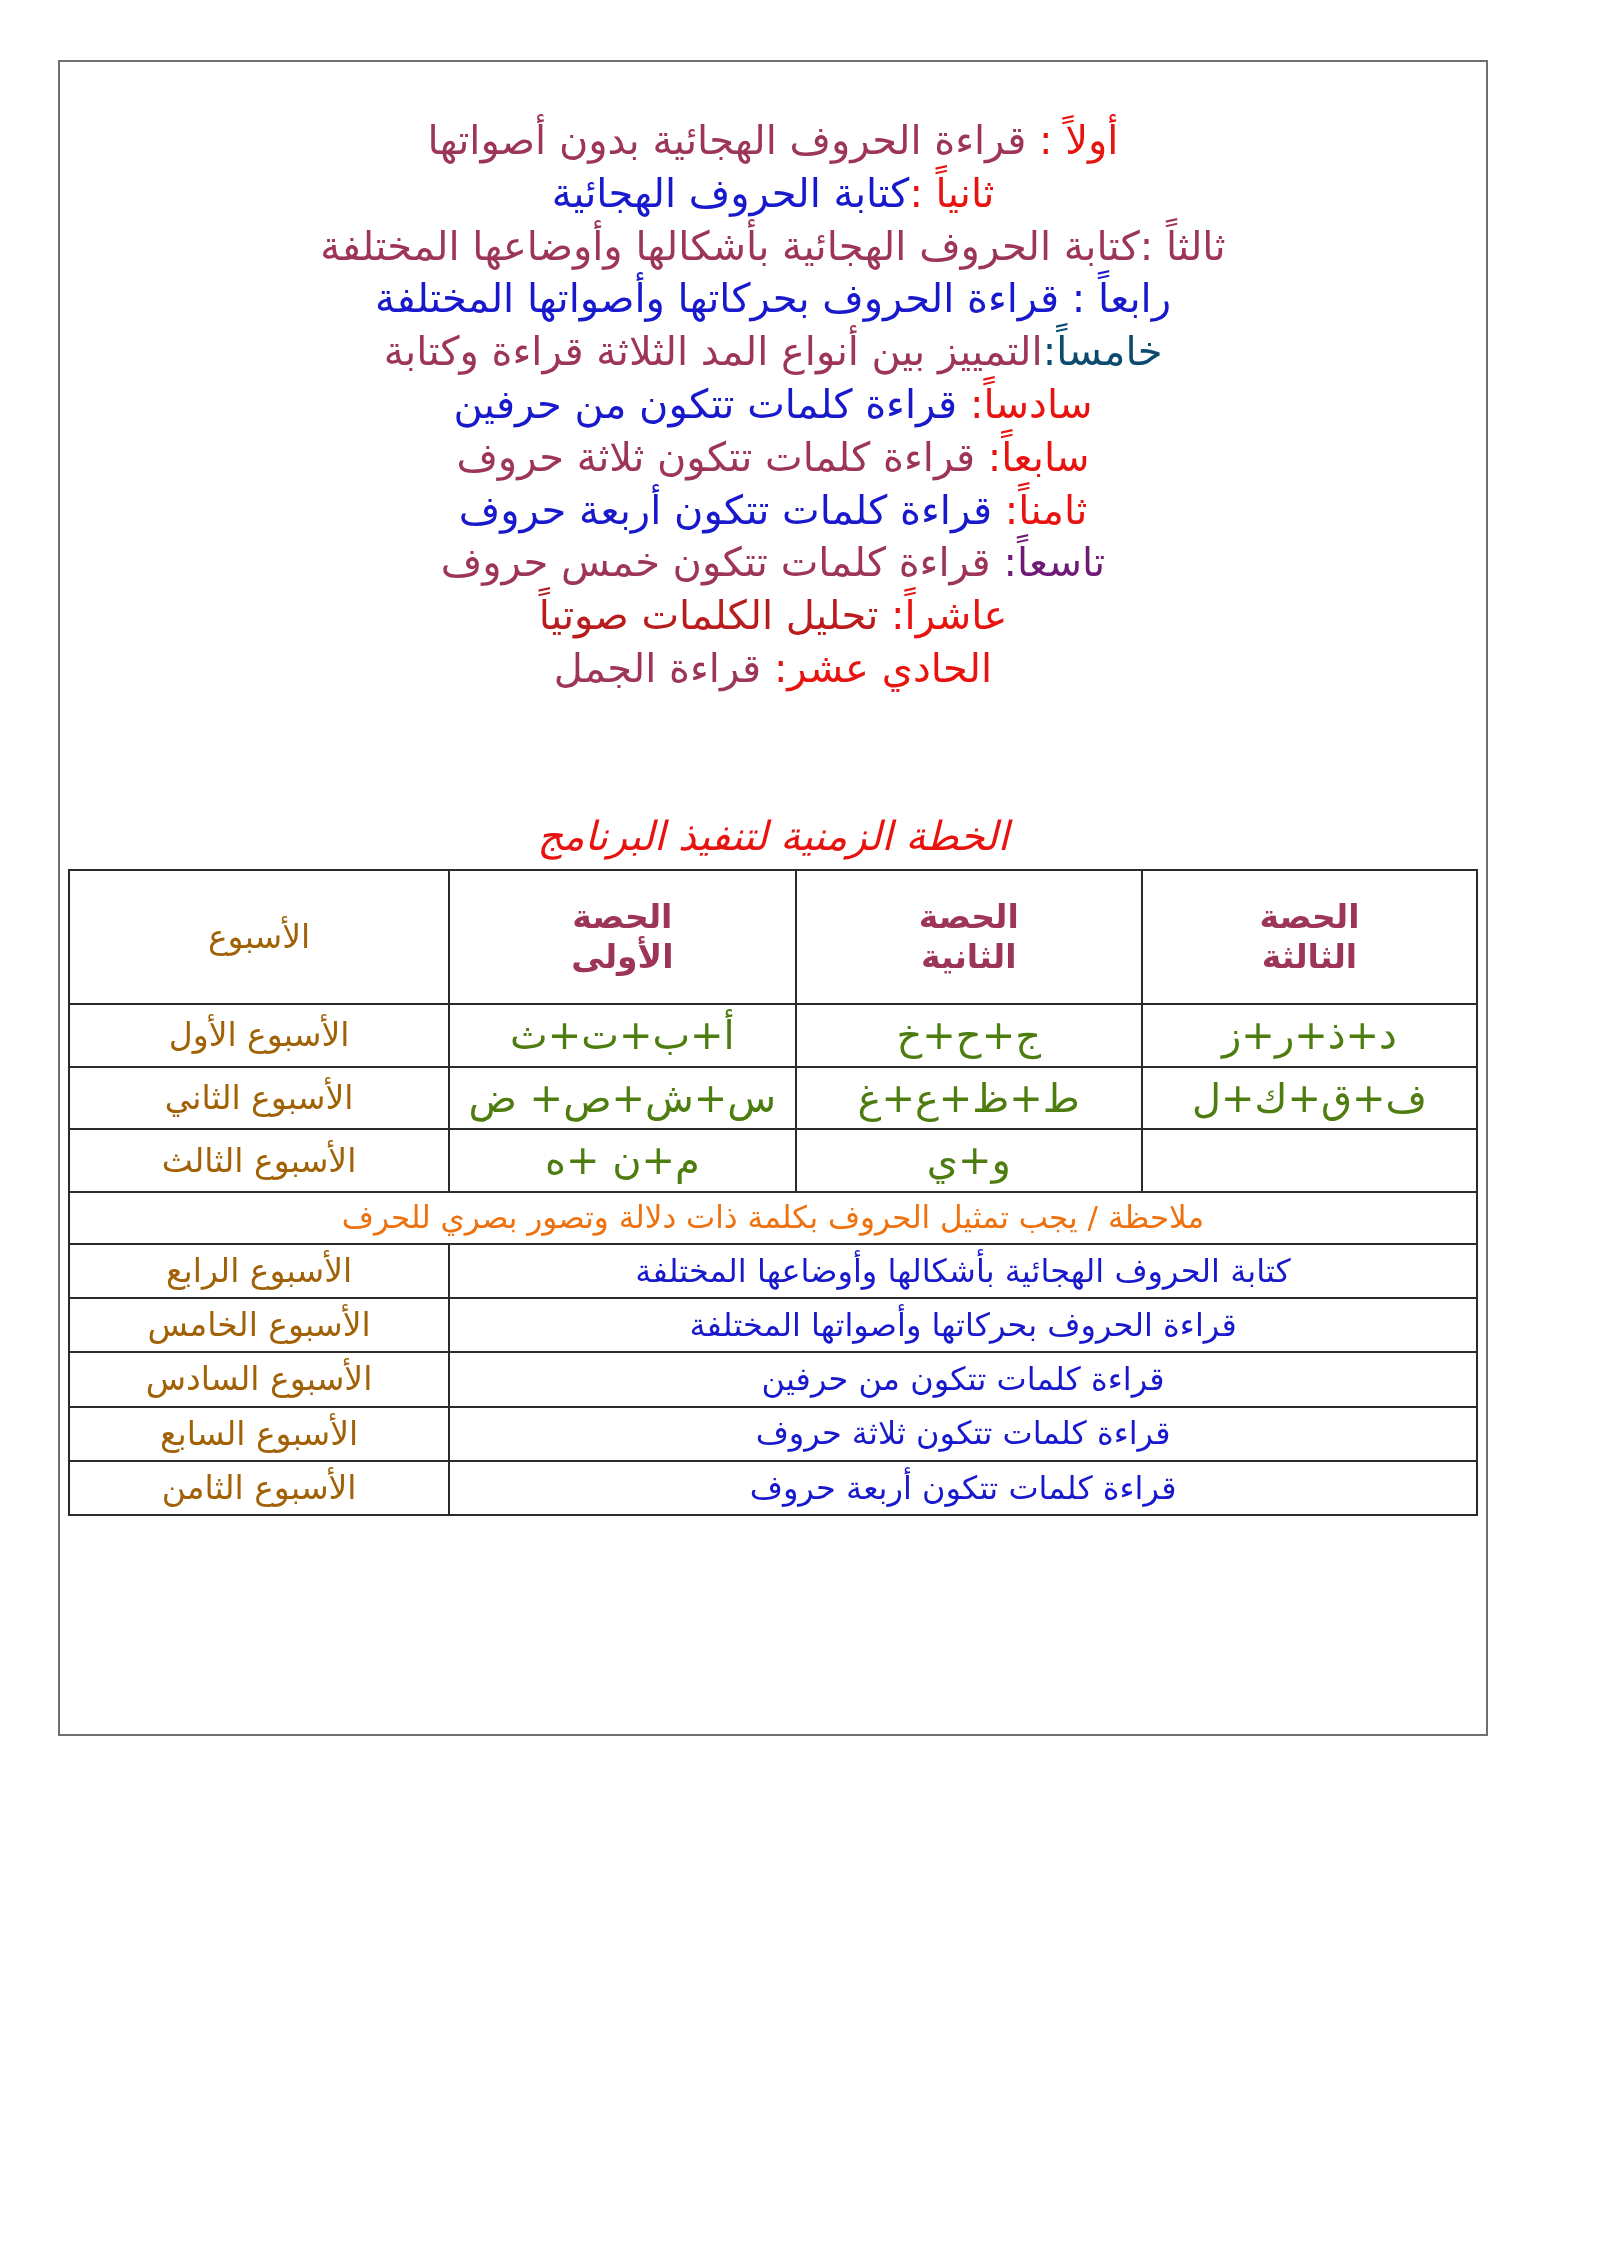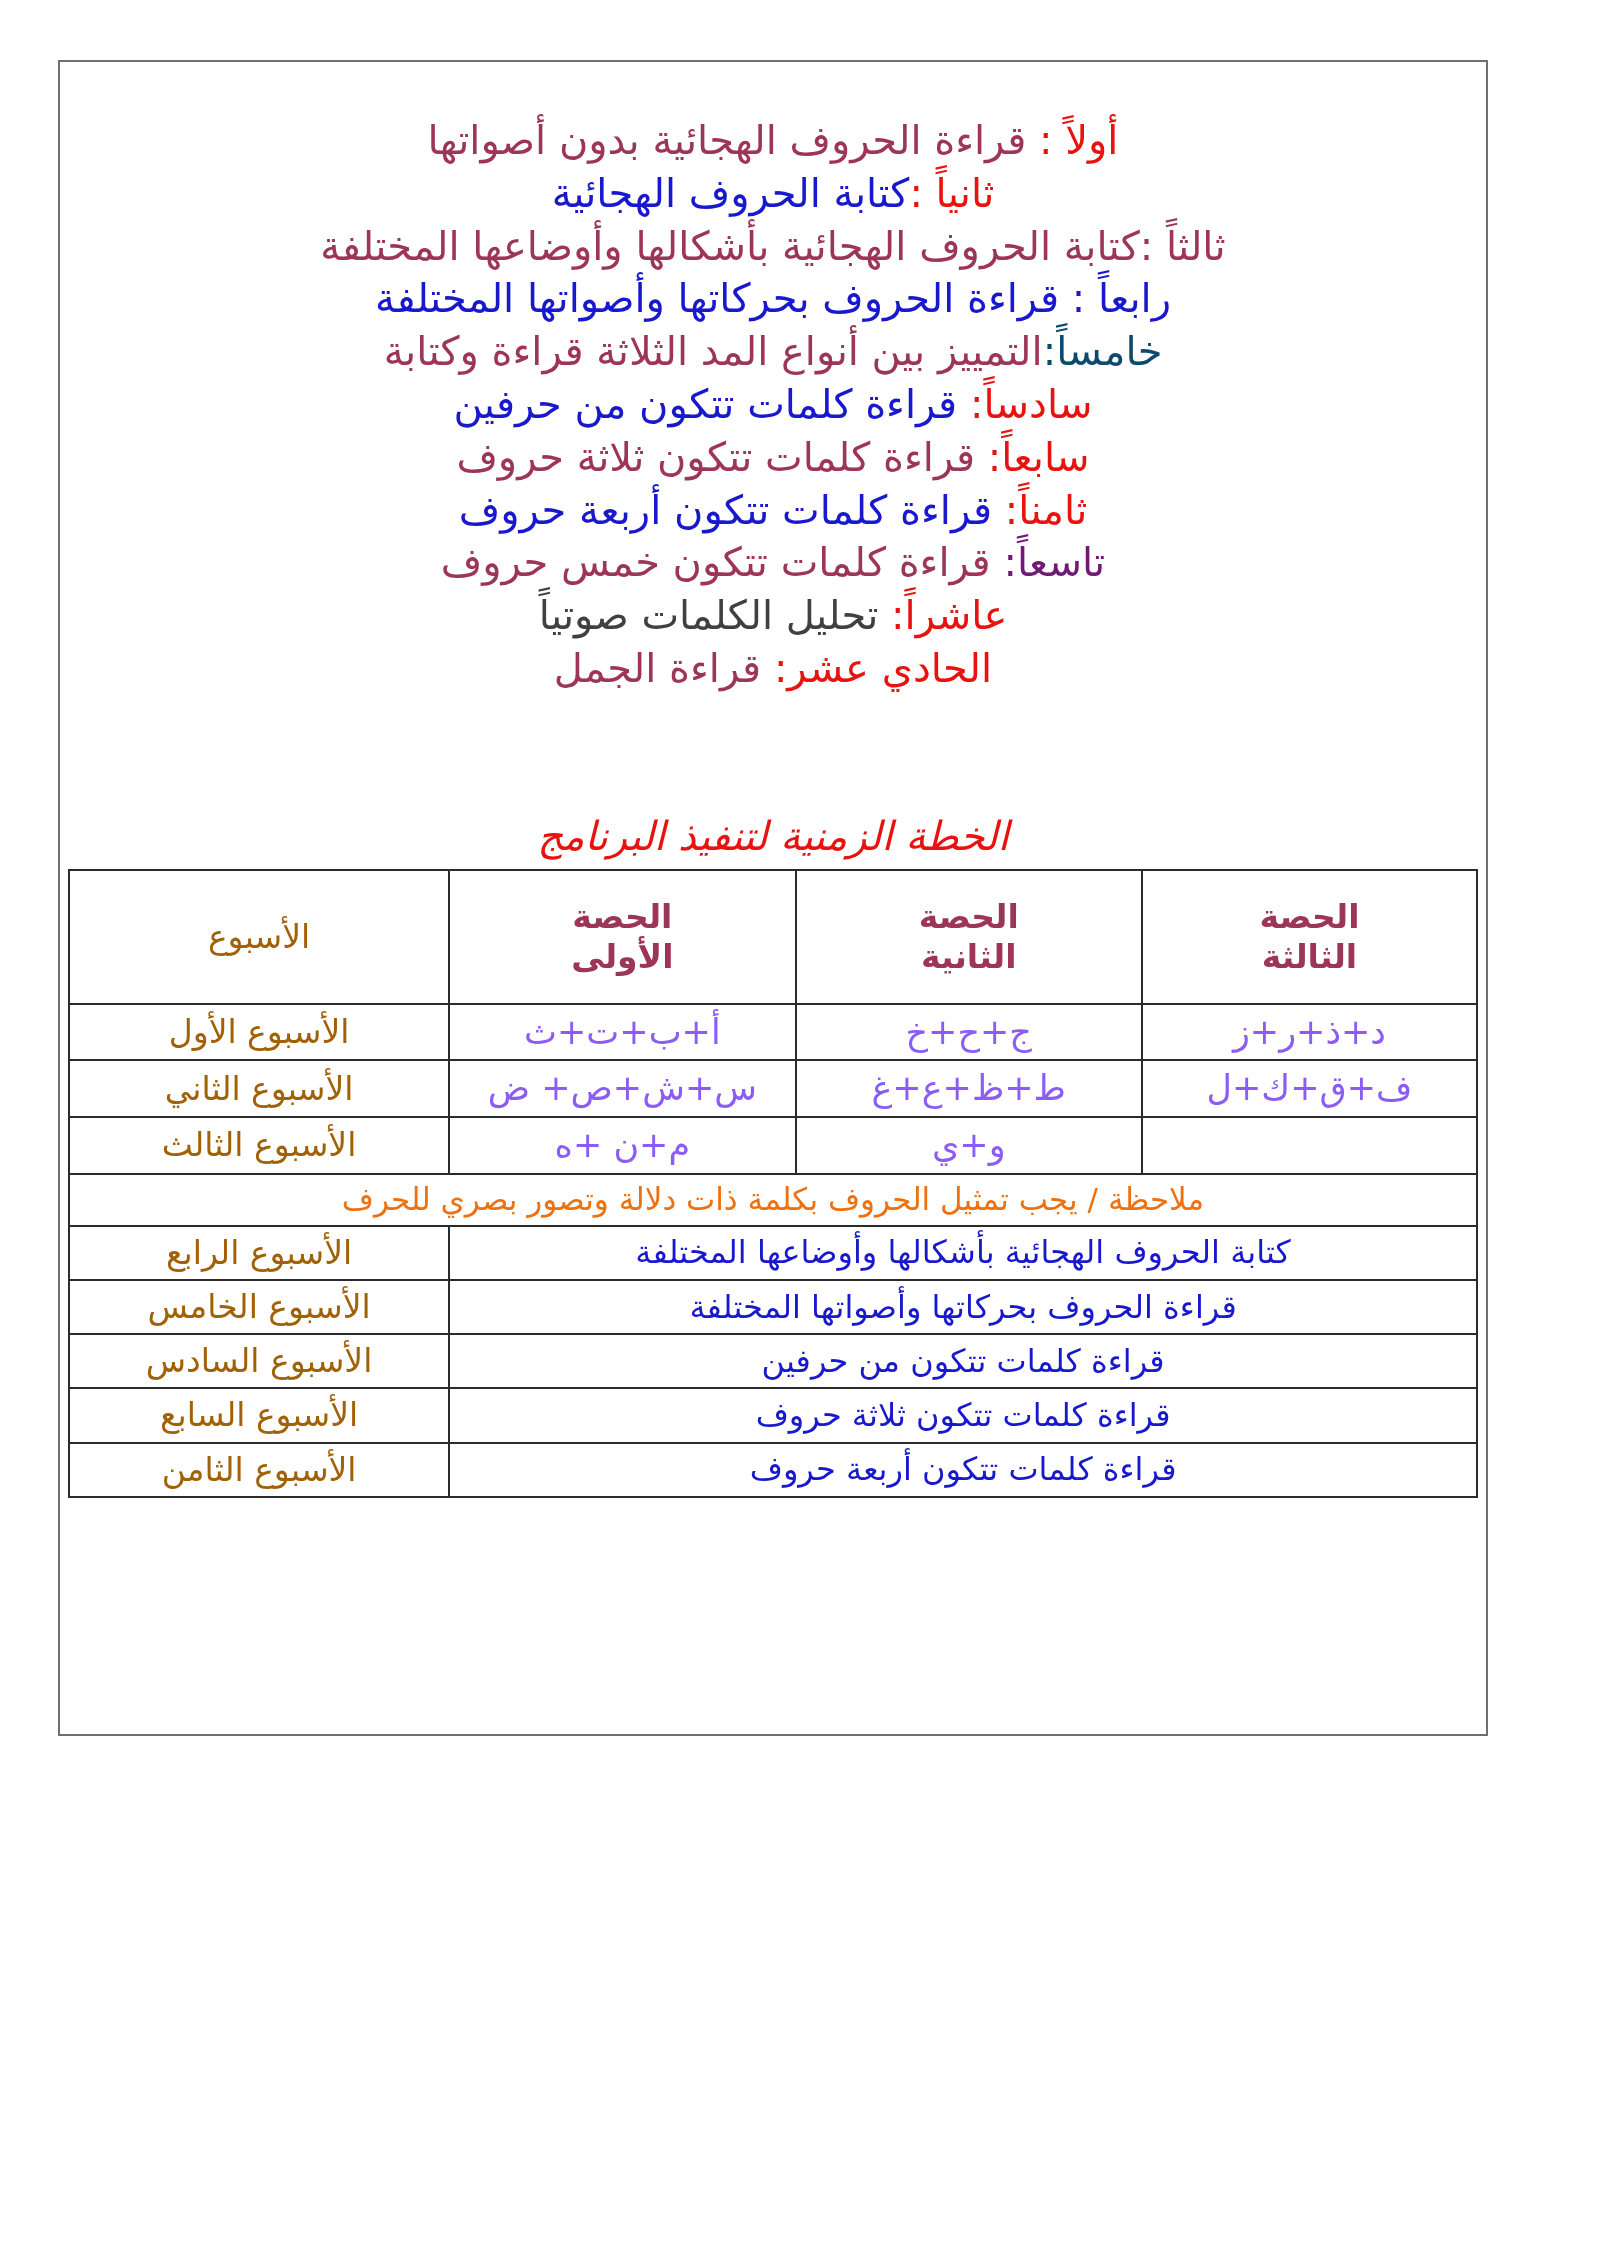--- a/index.html
+++ b/index.html
@@ -81,22 +81,22 @@
 
   td.hdr {
     color: #9d3559;
     height: 120px;
   }
   td.week-label {
     color: #a16207;
     white-space: nowrap;
   }
   td.letters {
-    color: #8b5cf6;
-    font-size: 35px;
+    color: #4d7c0f;
+    font-size: 40px;
   }
   td.note {
     color: #ee7110;
     font-size: 31px;
     white-space: nowrap;
   }
   td.task {
     color: #1818cd;
     font-size: 32px;
     white-space: nowrap;
@@ -113,21 +113,21 @@
     <div class="objectives" id="objectives">
         <div class="obj-line"><span style="color: rgb(232, 18, 14);">أولاً : </span><span style="color: rgb(157, 53, 89);">قراءة الحروف الهجائية بدون أصواتها</span></div>
         <div class="obj-line"><span style="color: rgb(232, 18, 14);">ثانياً :</span><span style="color: rgb(24, 24, 205);">كتابة الحروف الهجائية</span></div>
         <div class="obj-line"><span style="color: rgb(157, 53, 89);">ثالثاً :</span><span style="color: rgb(157, 53, 89);">كتابة الحروف الهجائية بأشكالها وأوضاعها المختلفة</span></div>
         <div class="obj-line"><span style="color: rgb(24, 24, 205);">رابعاً : </span><span style="color: rgb(24, 24, 205);">قراءة الحروف بحركاتها وأصواتها المختلفة</span></div>
         <div class="obj-line"><span style="color: #0c4a6e; margin-top: 40px;">خامساً:</span><span style="color: rgb(157, 53, 89);">التمييز بين أنواع المد الثلاثة قراءة وكتابة</span></div>
         <div class="obj-line"><span style="color: rgb(232, 18, 14);">سادساً: </span><span style="color: rgb(24, 24, 205);">قراءة كلمات تتكون من حرفين</span></div>
         <div class="obj-line"><span style="color: rgb(232, 18, 14);">سابعاً: </span><span style="color: rgb(157, 53, 89);">قراءة كلمات تتكون ثلاثة حروف</span></div>
         <div class="obj-line"><span style="color: rgb(232, 18, 14);">ثامناً: </span><span style="color: rgb(24, 24, 205);">قراءة كلمات تتكون أربعة حروف</span></div>
         <div class="obj-line"><span style="color: #701a75;">تاسعاً: </span><span style="color: rgb(157, 53, 89);">قراءة كلمات تتكون خمس حروف</span></div>
-        <div class="obj-line"><span style="color: rgb(232, 18, 14);">عاشراً: </span><span style="color: #404040;">تحليل الكلمات صوتياً</span></div>
+        <div class="obj-line"><span style="color: rgb(232, 18, 14);">عاشراً: </span><span style="color: #b91c1c;">تحليل الكلمات صوتياً</span></div>
         <div class="obj-line"><span style="color: rgb(232, 18, 14);">الحادي عشر: </span><span style="color: rgb(157, 53, 89);">قراءة الجمل</span></div>
       </div>
 
     <div class="schedule-title">الخطة الزمنية لتنفيذ البرنامج</div>
 
     <div class="sched-wrap">
       <table class="sched">
         <colgroup>
           <col class="col-s3">
             <col class="col-s2">

